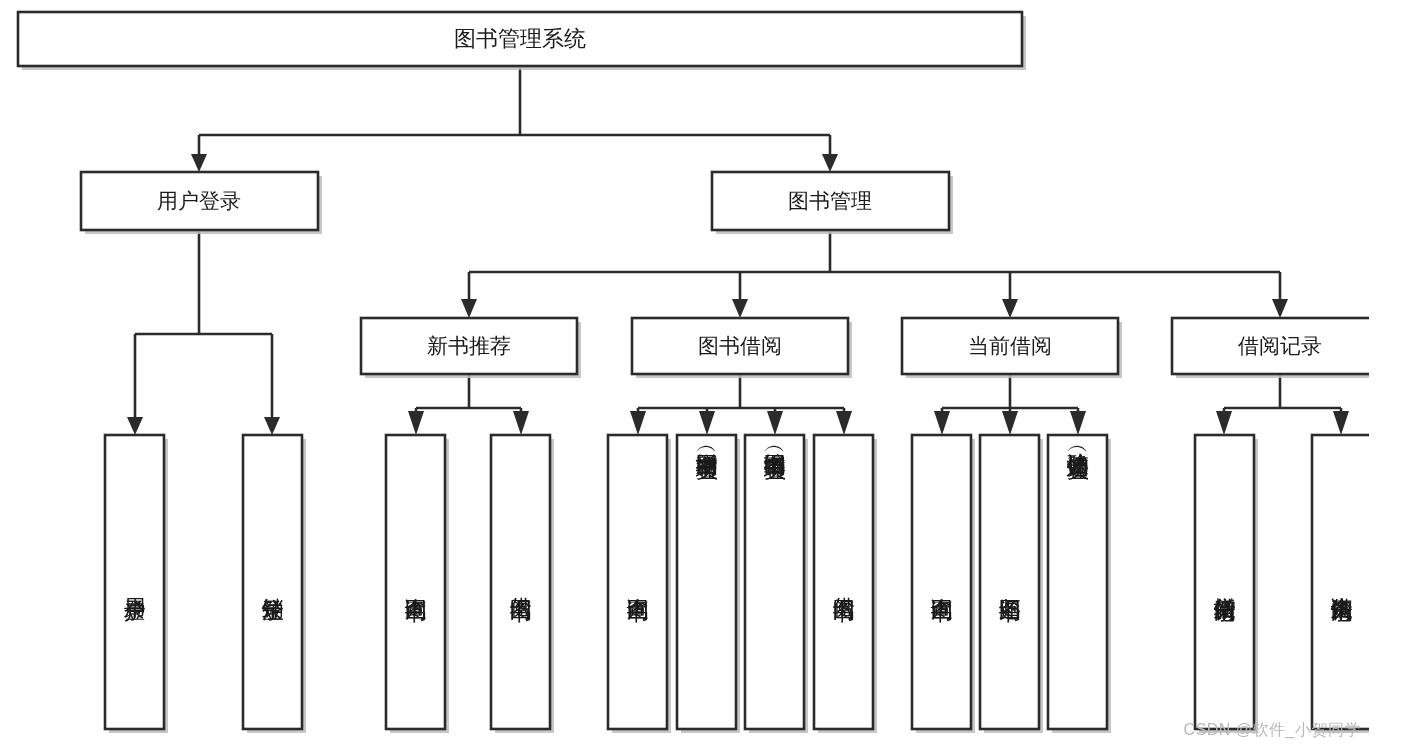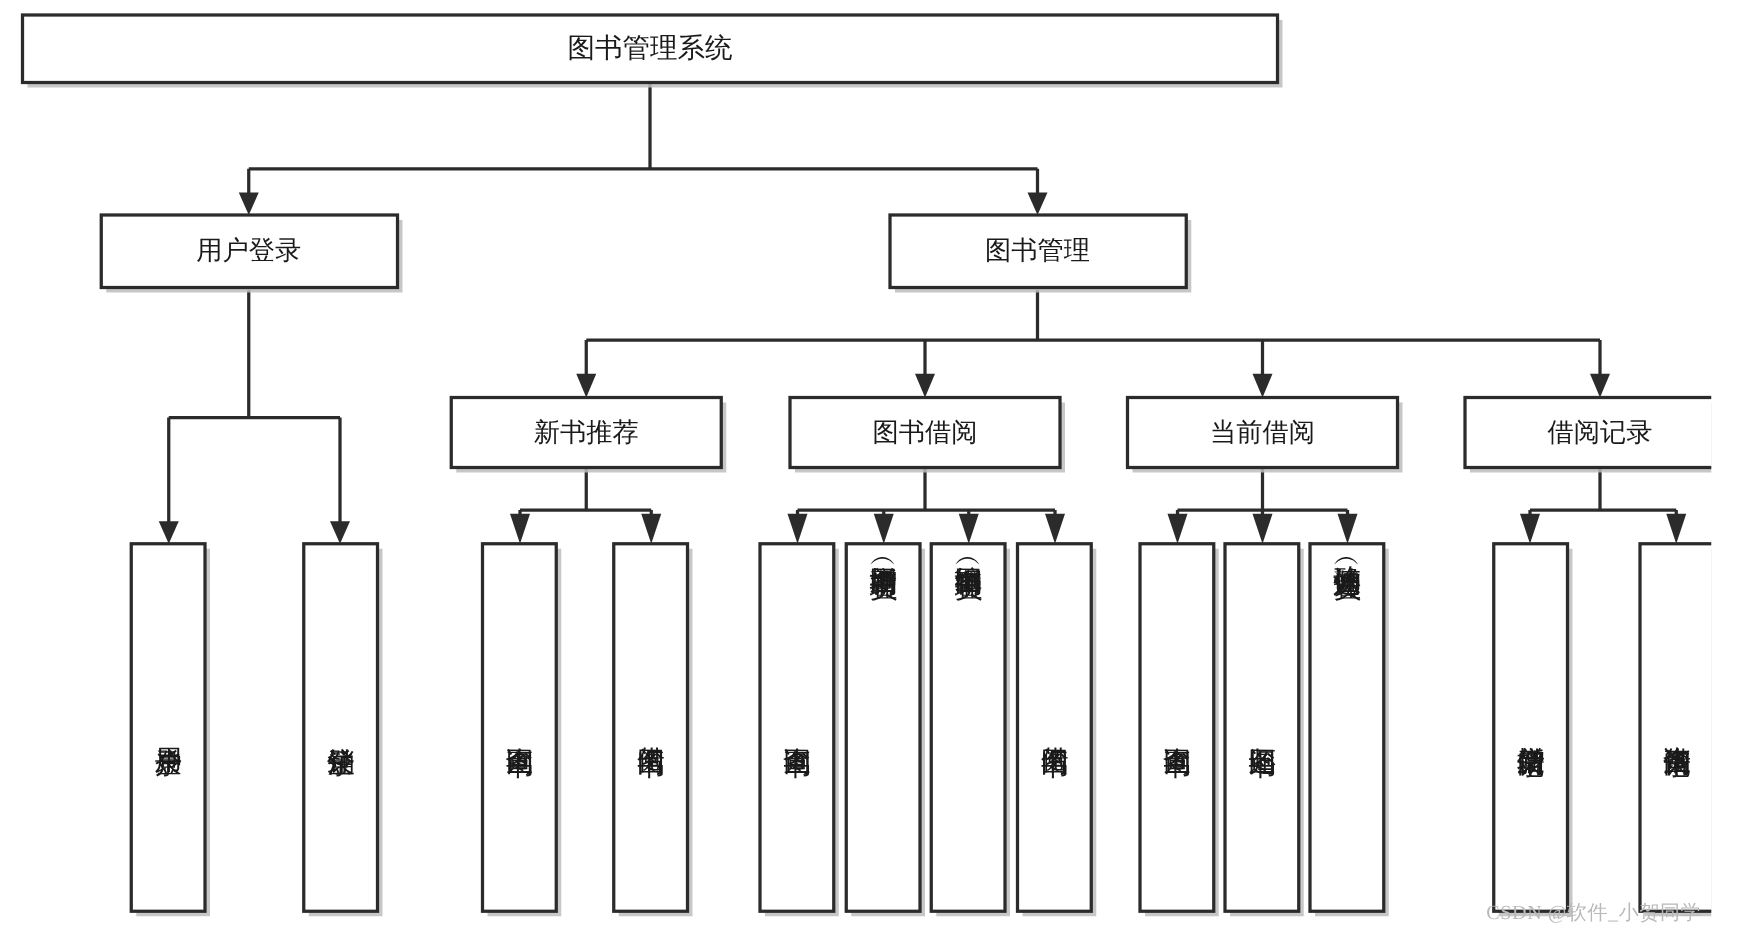--- a/index.html
+++ b/index.html
@@ -73,21 +73,21 @@
     line-height: 1.12;
     color: #1a1a1a;
     letter-spacing: 1px;
     white-space: nowrap;
     text-align: center;
   }
   .watermark {
     position: absolute;
     right: 8px;
     bottom: 6px;
-    font-family: Liberation Serif, serif;
+    font-family: Liberation Sans, sans-serif;
     font-size: 16px;
     color: #b9b9b9;
     letter-spacing: 0.5px;
     user-select: none;
     white-space: nowrap;
   }
 </style>
 </head>
 <body>
 

